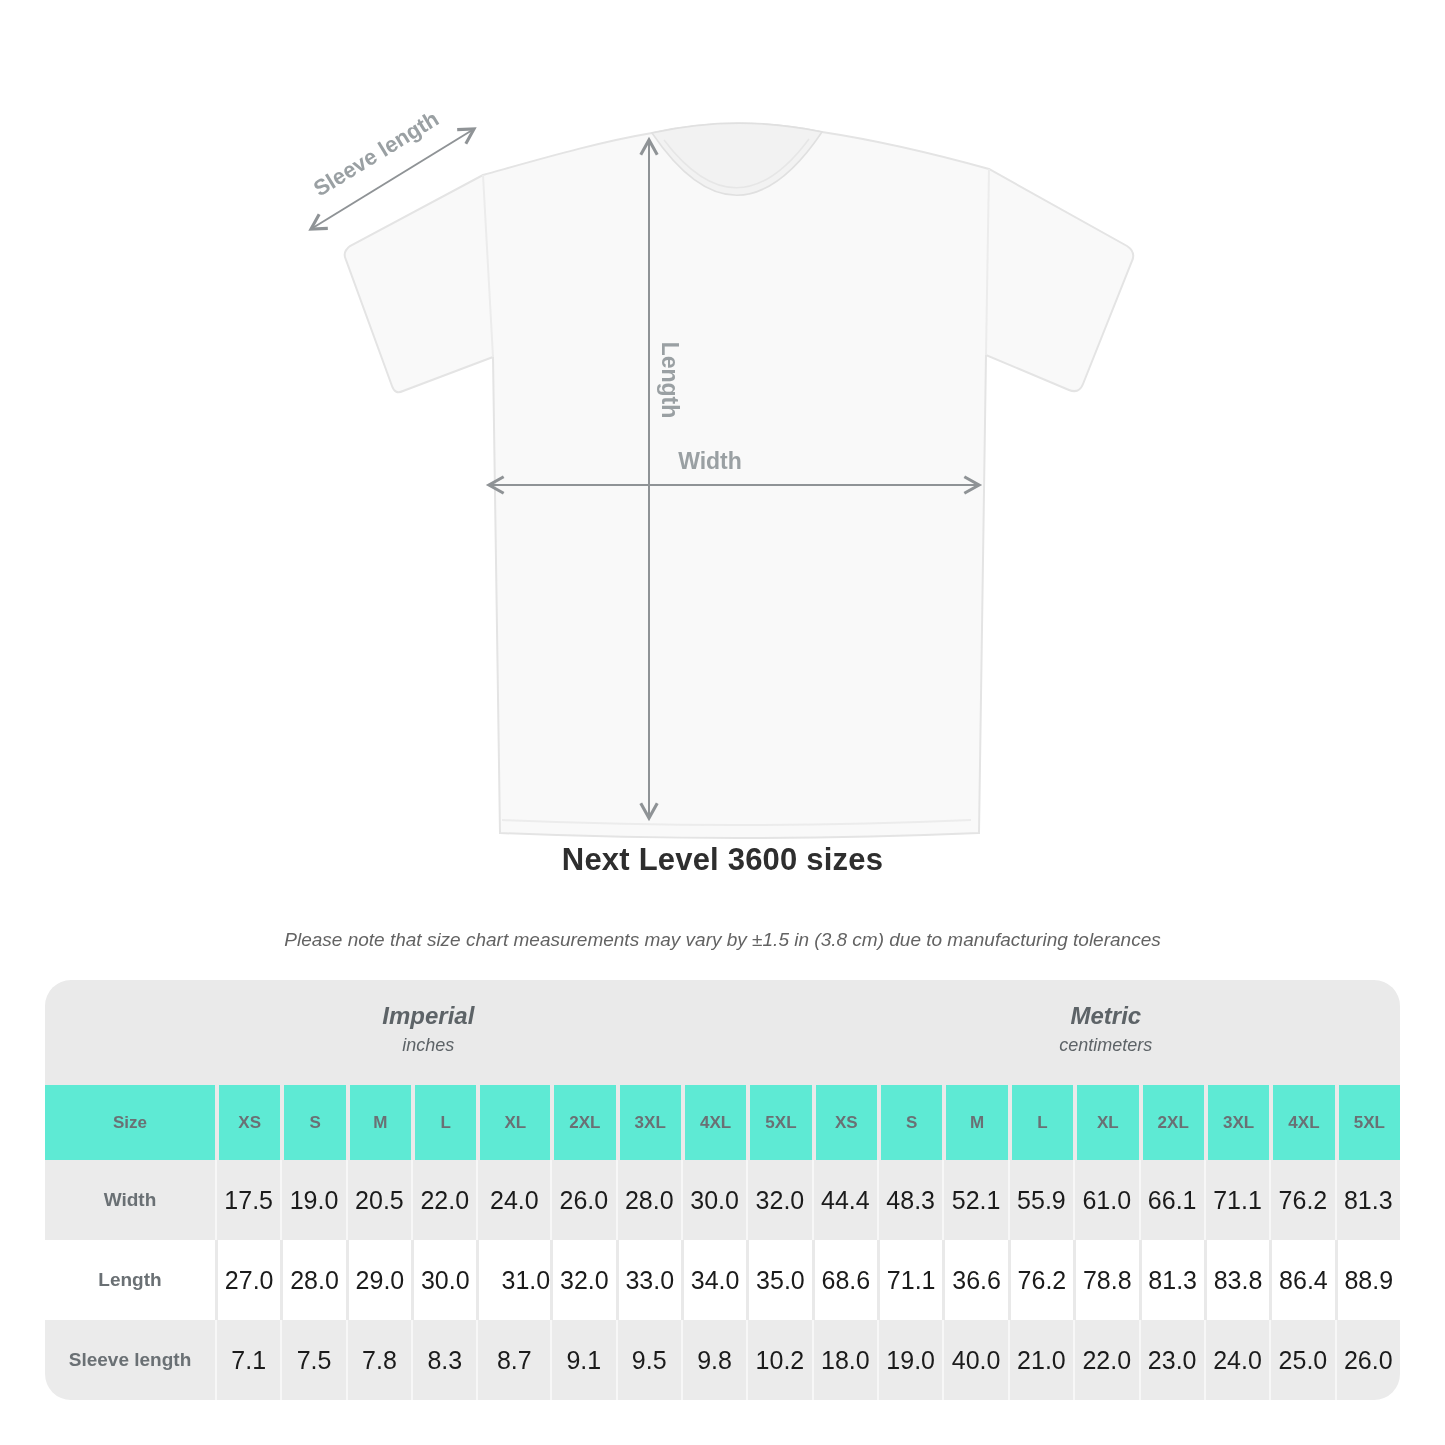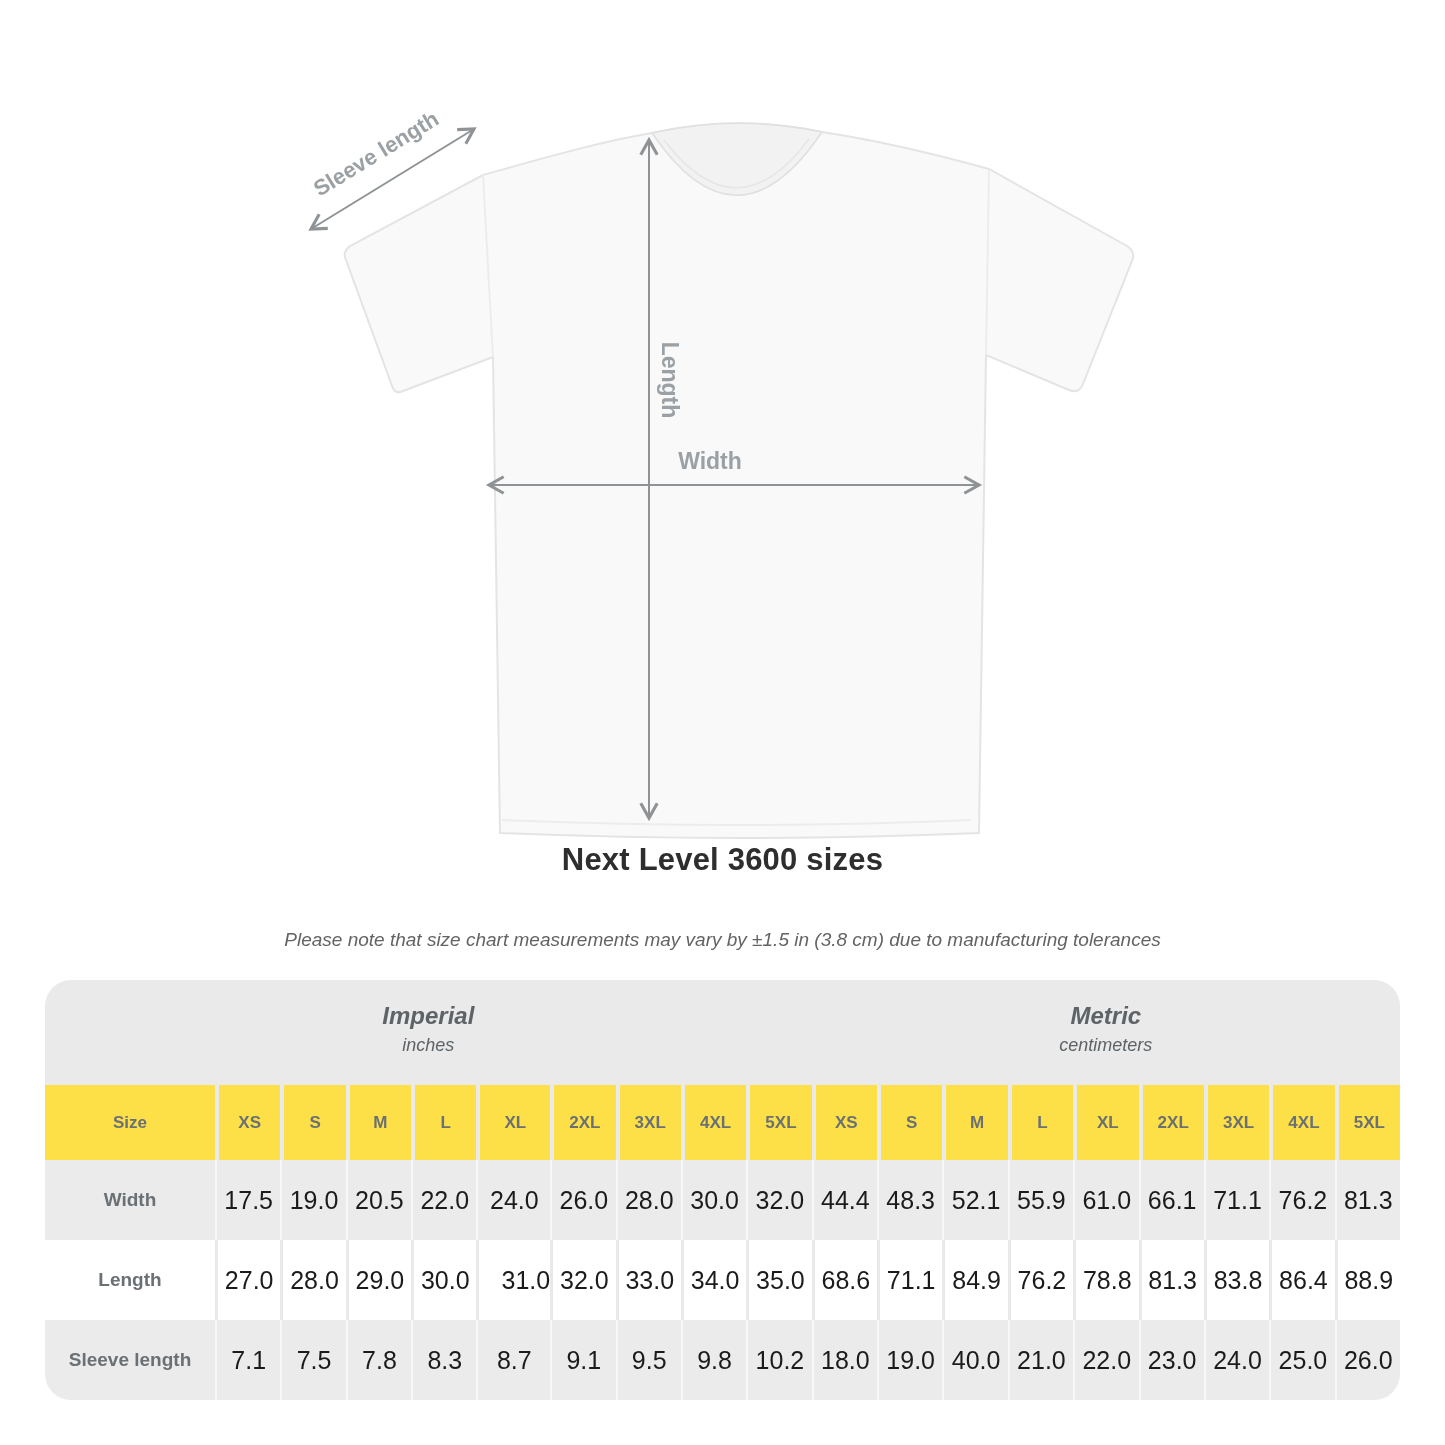--- a/index.html
+++ b/index.html
@@ -21,21 +21,21 @@
        grid-template-rows:105px 75px 80px 80px 80px;
        border-radius:26px;overflow:hidden;background:#ffffff;}
   .unit{grid-row:1;background:#eaeaea;display:flex;flex-direction:column;
         align-items:center;justify-content:center;gap:5px;padding-bottom:8px;}
   .unit.imp{grid-column:1 / 11;}
   .unit.met{grid-column:11 / 20;}
   .unit-title{font-size:24px;font-weight:bold;font-style:italic;color:#5d6367;}
   .unit-sub{font-size:18px;font-style:italic;color:#5d6367;}
 
   .cell{display:flex;align-items:center;justify-content:center;}
-  .hcell{background:#fde047;font-weight:bold;font-size:17px;color:#6a7074;
+  .hcell{background:#5eead4;font-weight:bold;font-size:17px;color:#6a7074;
          border-left:4px solid #eaeaea;}
   .rlabel{font-weight:bold;font-size:19px;color:#6a7074;}
   .val{font-size:25px;color:#1b1b1b;}
   .white{background:#ffffff;border-left:3px solid #e9e9e9;}
   .gray{background:#ebebeb;border-left:2px solid #f7f7f7;}
   .first{border-left:none !important;}
 </style>
 </head>
 <body>
 
@@ -130,21 +130,21 @@
       <div class="cell val white" style="grid-row: 4;">28.0</div>
       <div class="cell val white" style="grid-row: 4;">29.0</div>
       <div class="cell val white" style="grid-row: 4;">30.0</div>
       <div class="cell val white" style="grid-row: 4; padding-left: 22px;">31.0</div>
       <div class="cell val white" style="grid-row: 4;">32.0</div>
       <div class="cell val white" style="grid-row: 4;">33.0</div>
       <div class="cell val white" style="grid-row: 4;">34.0</div>
       <div class="cell val white" style="grid-row: 4;">35.0</div>
       <div class="cell val white" style="grid-row: 4;">68.6</div>
       <div class="cell val white" style="grid-row: 4;">71.1</div>
-      <div class="cell val white" style="grid-row: 4;">84.9</div>
+      <div class="cell val white" style="grid-row: 4;">36.6</div>
       <div class="cell val white" style="grid-row: 4;">76.2</div>
       <div class="cell val white" style="grid-row: 4;">78.8</div>
       <div class="cell val white" style="grid-row: 4;">81.3</div>
       <div class="cell val white" style="grid-row: 4;">83.8</div>
       <div class="cell val white" style="grid-row: 4;">86.4</div>
       <div class="cell val white" style="grid-row: 4;">88.9</div>
       <div class="cell rlabel gray first" style="grid-row: 5;">Sleeve length</div>
       <div class="cell val gray" style="grid-row: 5;">7.1</div>
       <div class="cell val gray" style="grid-row: 5;">7.5</div>
       <div class="cell val gray" style="grid-row: 5;">7.8</div>

